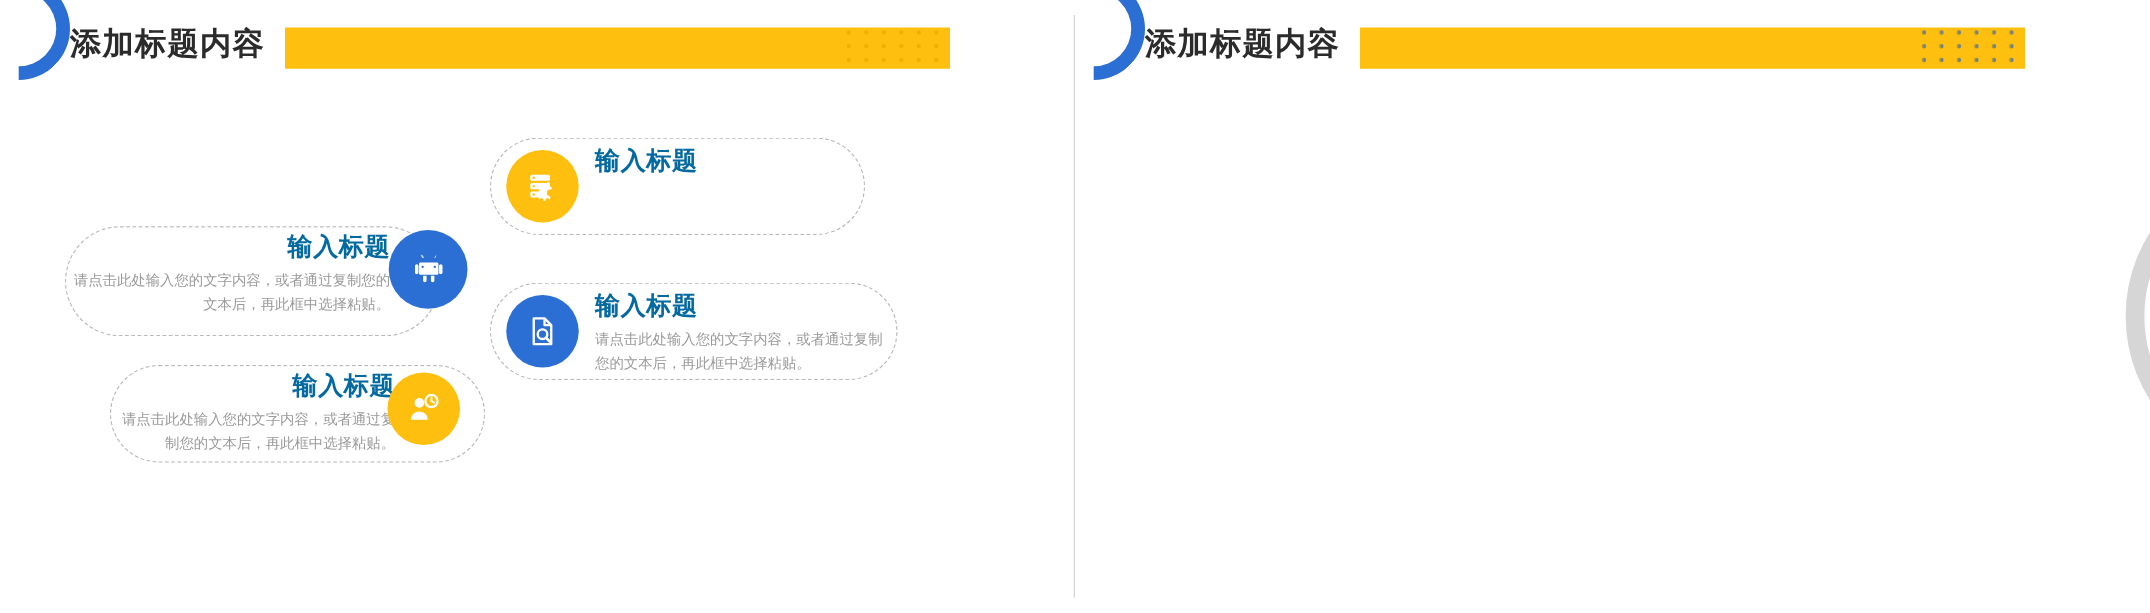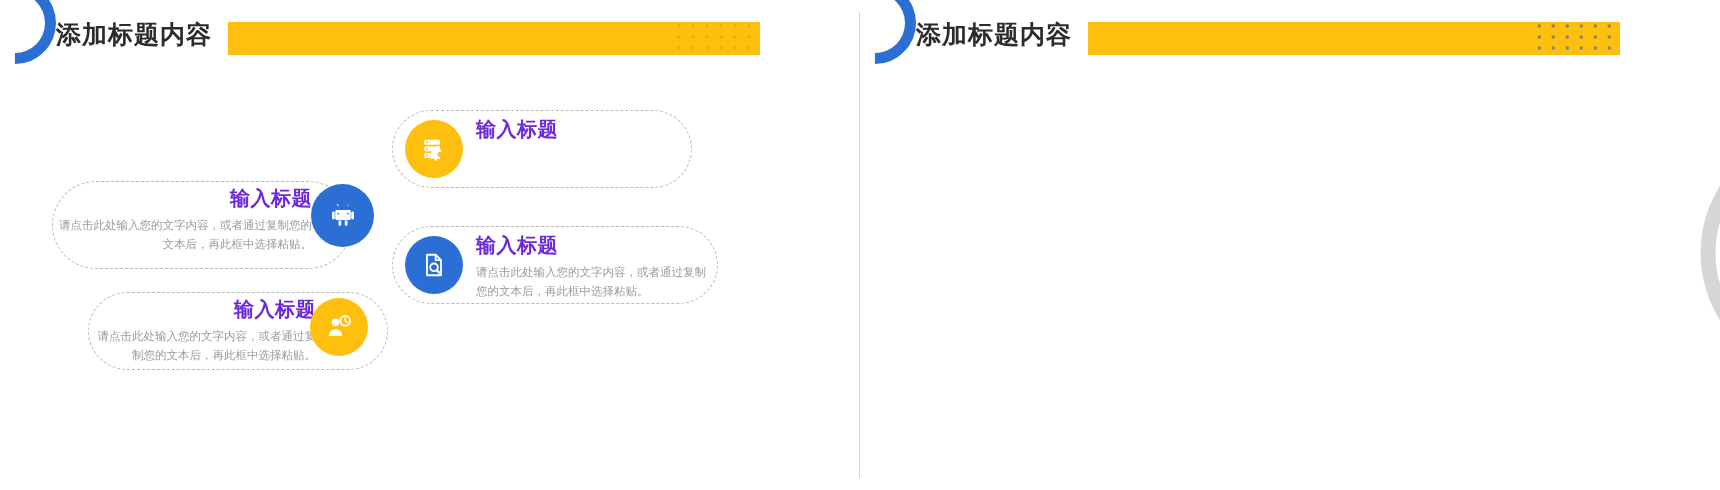--- a/index.html
+++ b/index.html
@@ -19,21 +19,21 @@
             transform:rotate(45deg);}
   .hdr-title{position:absolute;font-size:25px;font-weight:bold;color:#2b2b2b;
              letter-spacing:1px;white-space:nowrap;}
   .hdr-bar{position:absolute;height:33px;background:#ffbf0f;}
   .dots{position:absolute;height:33px;}
 
   
   .pill{position:absolute;border:1.5px dashed #b9b9b9;border-radius:44px;
         box-sizing:border-box;background:#fff;}
   .pill-txt{position:absolute;}
-  .pill-h{font-size:20px;font-weight:bold;color:#6d28d9;line-height:1.25;letter-spacing:.5px;}
+  .pill-h{font-size:20px;font-weight:bold;color:#0369a1;line-height:1.25;letter-spacing:.5px;}
   .pill-p{font-size:11.5px;color:#9a9a9a;line-height:1.65;margin-top:5px;}
   .t-right{text-align:right;}
   .t-left{text-align:left;}
   .circ{position:absolute;border-radius:50%;display:flex;align-items:center;
         justify-content:center;}
   .circ.blue{background:#2b6fd4;}
   .circ.org{background:#ffbf0f;}
   .circ svg{display:block;}
 
   

